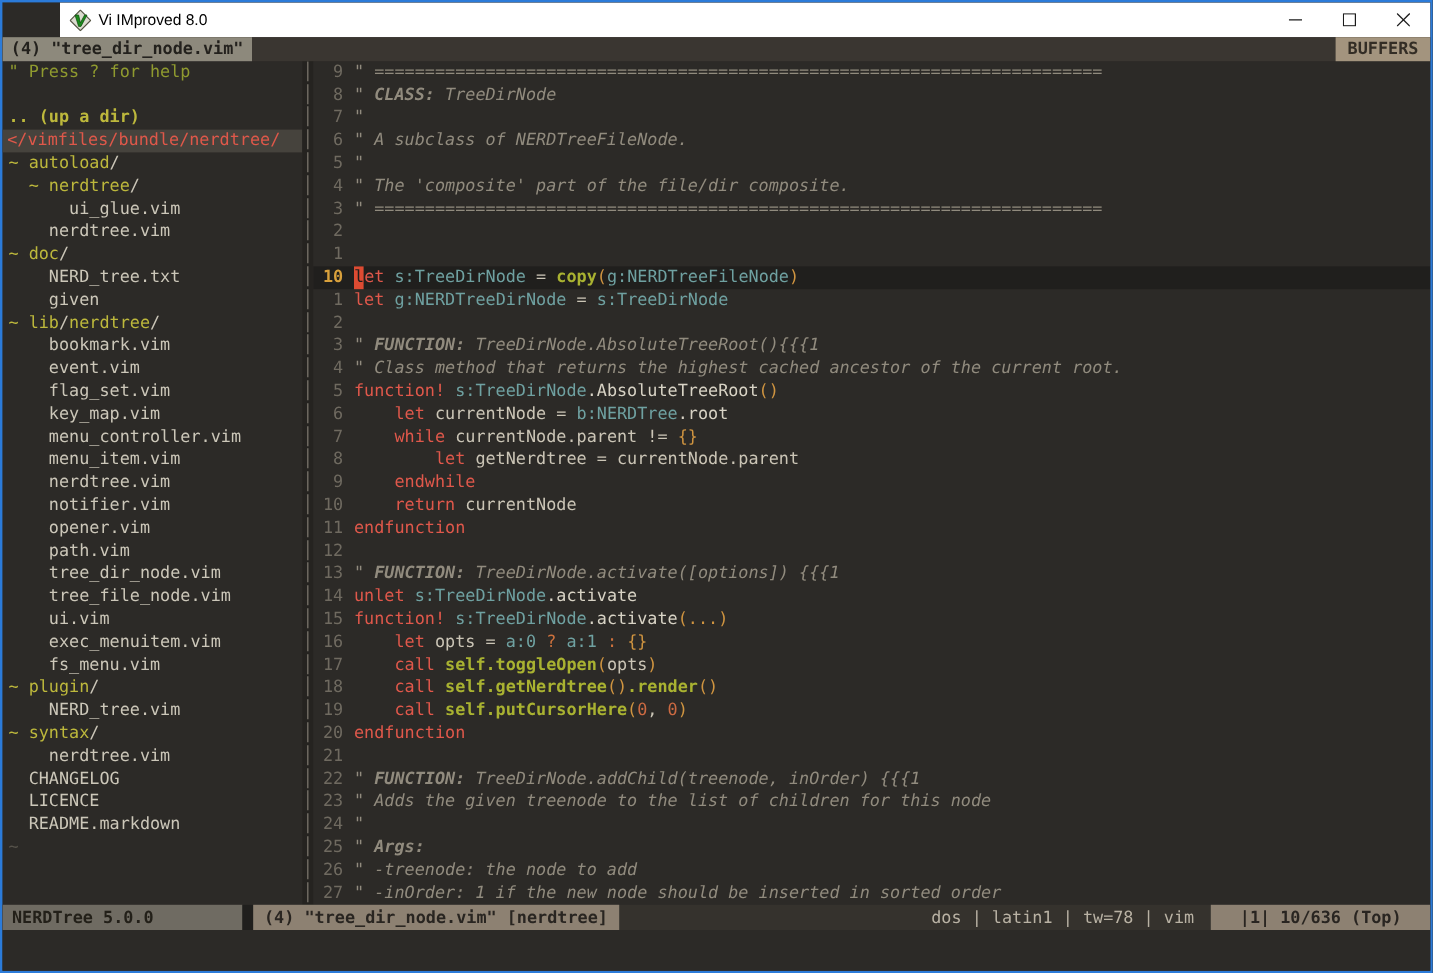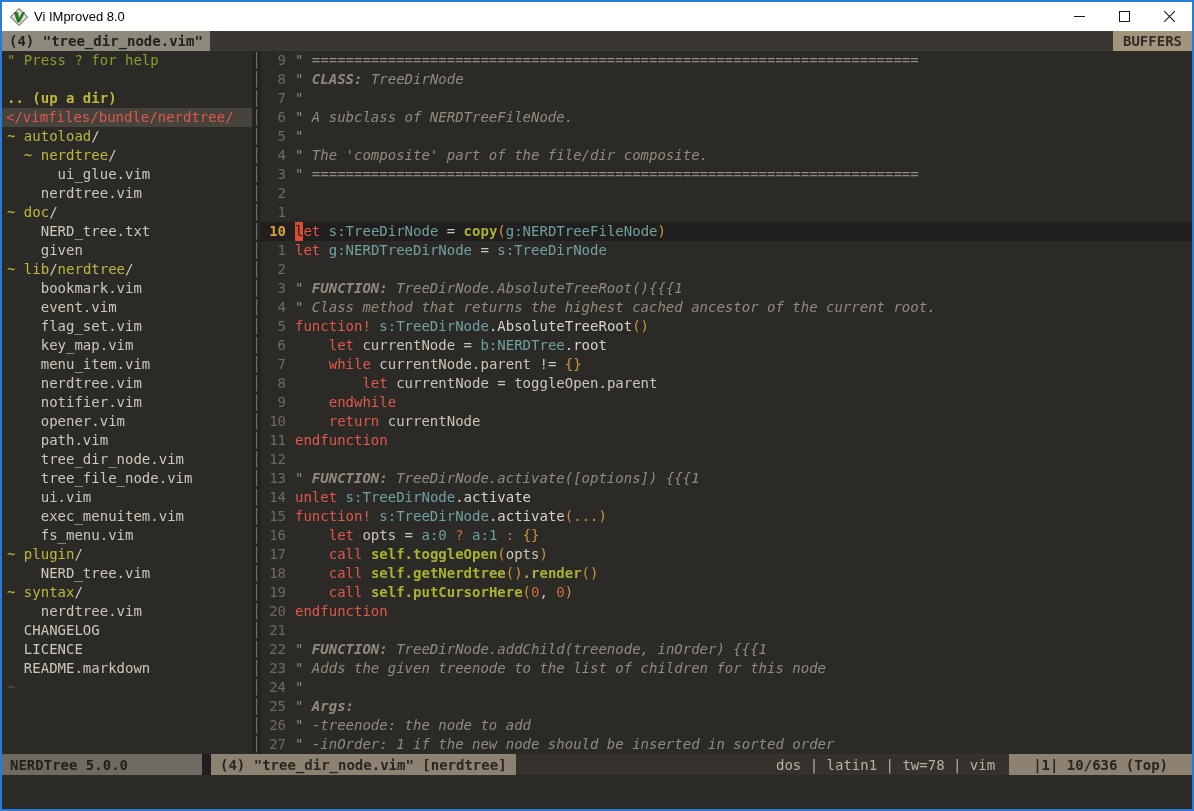--- a/index.html
+++ b/index.html
@@ -11,20 +11,21 @@
     font-family:"DejaVu Sans Mono", monospace;
     background:var(--bg);
     overflow:hidden;
   }
   
   .titlebar {
     height:29px; background:var(--titlebar_bg); color:var(--titlebar_fg);
     display:flex; align-items:center;
     font-family:"Liberation Sans", sans-serif; font-size:13px;
     flex:0 0 auto;
+    margin-left:48px;
   }
   .app-icon { width:18px; height:18px; margin:0 6px 0 8px; display:inline-flex; }
   .controls { margin-left:auto; display:flex; height:100%; }
   .ctrl { width:45px; height:100%; display:flex; align-items:center; justify-content:center; }
   .ctrl svg { display:block; }
   
   .tabline {
     height:20px; background:var(--tabline_bg); display:flex; align-items:stretch;
     font-size:14px; font-weight:bold; flex:0 0 auto;
   }
@@ -148,20 +149,21 @@
         <div class="trow"><span class="sg-file">      ui_glue.vim</span></div>
         <div class="trow"><span class="sg-file">    nerdtree.vim</span></div>
         <div class="trow"><span class="sg-dir">~ doc</span><span class="sg-pun">/</span></div>
         <div class="trow"><span class="sg-file">    NERD_tree.txt</span></div>
         <div class="trow"><span class="sg-file">    given</span></div>
         <div class="trow"><span class="sg-dir">~ lib</span><span class="sg-pun">/</span><span class="sg-dir">nerdtree</span><span class="sg-pun">/</span></div>
         <div class="trow"><span class="sg-file">    bookmark.vim</span></div>
         <div class="trow"><span class="sg-file">    event.vim</span></div>
         <div class="trow"><span class="sg-file">    flag_set.vim</span></div>
         <div class="trow"><span class="sg-file">    key_map.vim</span></div>
+        <div class="trow"><span class="sg-file">    menu_controller.vim</span></div>
         <div class="trow"><span class="sg-file">    menu_item.vim</span></div>
         <div class="trow"><span class="sg-file">    nerdtree.vim</span></div>
         <div class="trow"><span class="sg-file">    notifier.vim</span></div>
         <div class="trow"><span class="sg-file">    opener.vim</span></div>
         <div class="trow"><span class="sg-file">    path.vim</span></div>
         <div class="trow"><span class="sg-file">    tree_dir_node.vim</span></div>
         <div class="trow"><span class="sg-file">    tree_file_node.vim</span></div>
         <div class="trow"><span class="sg-file">    ui.vim</span></div>
         <div class="trow"><span class="sg-file">    exec_menuitem.vim</span></div>
         <div class="trow"><span class="sg-file">    fs_menu.vim</span></div>
@@ -222,21 +224,21 @@
         <div class="erow"><span class="lnum"> 2</span></div>
         <div class="erow"><span class="lnum"> 1</span></div>
         <div class="erow erow-cur"><span class="lnum">10</span><span class="sg-cursor">l</span><span class="sg-k">et</span><span class="sg-t"> </span><span class="sg-id">s:TreeDirNode</span><span class="sg-t"> = </span><span class="sg-fn">copy</span><span class="sg-p">(</span><span class="sg-id">g:NERDTreeFileNode</span><span class="sg-p">)</span></div>
         <div class="erow"><span class="lnum"> 1</span><span class="sg-k">let</span><span class="sg-t"> </span><span class="sg-id">g:NERDTreeDirNode</span><span class="sg-t"> = </span><span class="sg-id">s:TreeDirNode</span></div>
         <div class="erow"><span class="lnum"> 2</span></div>
         <div class="erow"><span class="lnum"> 3</span><span class="sg-c">" </span><span class="sg-cb">FUNCTION: </span><span class="sg-c">TreeDirNode.AbsoluteTreeRoot(){{{1</span></div>
         <div class="erow"><span class="lnum"> 4</span><span class="sg-c">" Class method that returns the highest cached ancestor of the current root.</span></div>
         <div class="erow"><span class="lnum"> 5</span><span class="sg-k">function!</span><span class="sg-t"> </span><span class="sg-id">s:TreeDirNode</span><span class="sg-m">.AbsoluteTreeRoot</span><span class="sg-p">()</span></div>
         <div class="erow"><span class="lnum"> 6</span><span class="sg-t">    </span><span class="sg-k">let</span><span class="sg-t"> currentNode = </span><span class="sg-id">b:NERDTree</span><span class="sg-m">.root</span></div>
         <div class="erow"><span class="lnum"> 7</span><span class="sg-t">    </span><span class="sg-k">while</span><span class="sg-t"> currentNode.parent != </span><span class="sg-p">{}</span></div>
-        <div class="erow"><span class="lnum"> 8</span><span class="sg-t">        </span><span class="sg-k">let</span><span class="sg-t"> currentNode = toggleOpen.parent</span></div>
+        <div class="erow"><span class="lnum"> 8</span><span class="sg-t">        </span><span class="sg-k">let</span><span class="sg-t"> getNerdtree = currentNode.parent</span></div>
         <div class="erow"><span class="lnum"> 9</span><span class="sg-t">    </span><span class="sg-k">endwhile</span></div>
         <div class="erow"><span class="lnum">10</span><span class="sg-t">    </span><span class="sg-k">return</span><span class="sg-t"> currentNode</span></div>
         <div class="erow"><span class="lnum">11</span><span class="sg-k">endfunction</span></div>
         <div class="erow"><span class="lnum">12</span></div>
         <div class="erow"><span class="lnum">13</span><span class="sg-c">" </span><span class="sg-cb">FUNCTION: </span><span class="sg-c">TreeDirNode.activate([options]) {{{1</span></div>
         <div class="erow"><span class="lnum">14</span><span class="sg-k">unlet</span><span class="sg-t"> </span><span class="sg-id">s:TreeDirNode</span><span class="sg-m">.activate</span></div>
         <div class="erow"><span class="lnum">15</span><span class="sg-k">function!</span><span class="sg-t"> </span><span class="sg-id">s:TreeDirNode</span><span class="sg-m">.activate</span><span class="sg-p">(...)</span></div>
         <div class="erow"><span class="lnum">16</span><span class="sg-t">    </span><span class="sg-k">let</span><span class="sg-t"> opts = </span><span class="sg-id">a:0</span><span class="sg-op"> ? </span><span class="sg-id">a:1</span><span class="sg-op"> : </span><span class="sg-p">{}</span></div>
         <div class="erow"><span class="lnum">17</span><span class="sg-t">    </span><span class="sg-k">call</span><span class="sg-t"> </span><span class="sg-fn">self.toggleOpen</span><span class="sg-p">(</span><span class="sg-t">opts</span><span class="sg-p">)</span></div>
         <div class="erow"><span class="lnum">18</span><span class="sg-t">    </span><span class="sg-k">call</span><span class="sg-t"> </span><span class="sg-fn">self.getNerdtree</span><span class="sg-p">()</span><span class="sg-fn">.render</span><span class="sg-p">()</span></div>

